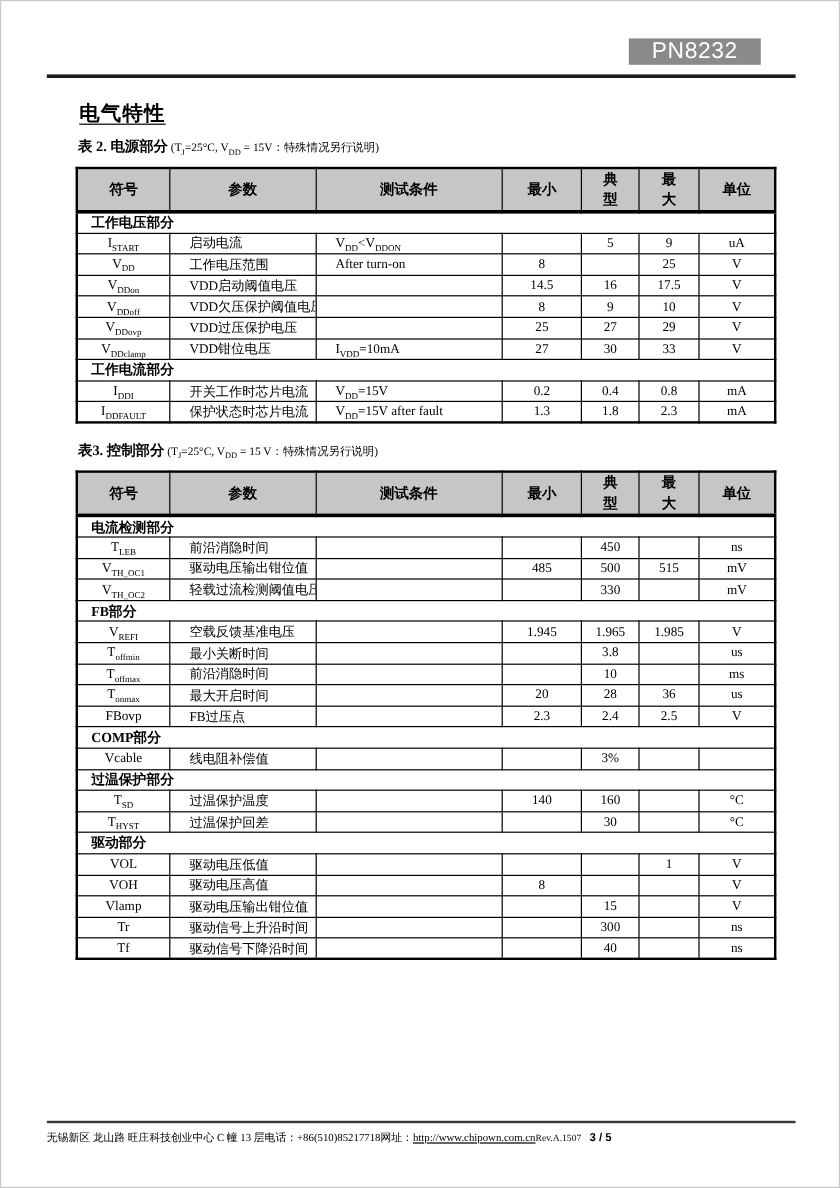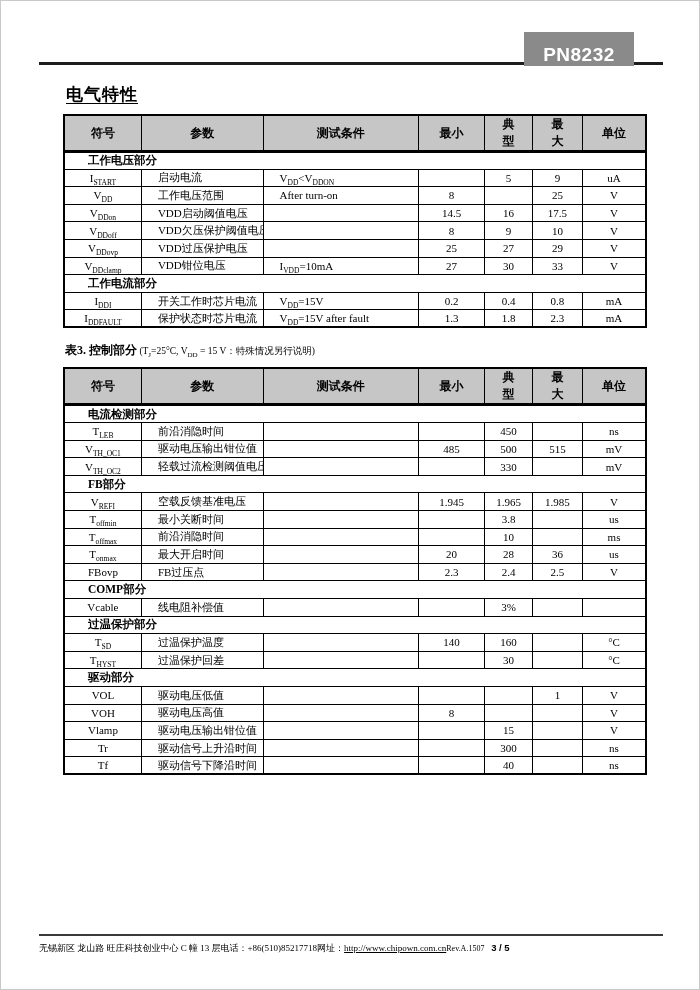--- a/index.html
+++ b/index.html
@@ -6,44 +6,44 @@
   html,body { background:#ffffff; }
   body {
     width:700px; height:990px; position:relative;
     font-family:"Liberation Serif", serif; color:#000;
   }
   .page {
     position:absolute; inset:0; border:1px solid #c9c9c9; background:#fff;
   }
   .topline { position:absolute; left:38px; width:624px; top:61px; height:3px; background:#1c1c1c; }
   .badge {
-    position:absolute; left:523px; top:31px; width:110px; height:34px;
+    position:absolute; left:523px; top:31px; width:110px; height:22px;
     background:#8a8a8a; color:#ffffff; display:flex; align-items:flex-end; justify-content:center;
-    font-family:"Liberation Sans", sans-serif; font-weight:bold; font-size:19px; letter-spacing:.5px;
+    font-family:"Liberation Sans", sans-serif; font-weight:normal; font-size:19px; letter-spacing:.5px;
   }
   .title {
     position:absolute; left:65px; top:82px; font-size:17px; font-weight:bold;
     text-decoration:underline; text-underline-offset:3px; letter-spacing:1px;
   }
   .content { position:absolute; left:62px; top:113px; width:584px; }
   .tcaption { margin:0 0 8px 2px; font-size:9.5px; }
   .tcaption .cap-bold { font-size:12px; font-weight:bold; }
   .tcaption.second { margin-top:14px; }
   table { width:100%; border-collapse:collapse; table-layout:fixed; border:2px solid #000; }
   th {
     background:#c6c6c6; border:1px solid #000; height:31px;
     font-size:12px; font-weight:bold; padding:0 16px;
   }
   thead tr { border-bottom:3px solid #000; }
   td {
     border:1px solid #000; height:17.6px; font-size:11px; text-align:center;
     padding:0 3px; overflow:hidden; white-space:nowrap;
   }
   td.param, td.cond { text-align:left; padding-left:16px; }
-  tr.section td { font-weight:bold; text-align:left; padding-left:23px; font-size:11.5px; }
+  tr.section td { font-weight:bold; text-align:left; padding-left:11px; font-size:11.5px; }
   sub { font-size:7.5px; line-height:0; }
   .tcaption sub { font-size:7px; }
   .footline { position:absolute; left:38px; width:624px; top:933px; height:2px; background:#3a3a3a; }
   .footer {
     position:absolute; left:38px; width:624px; top:941px;
     font-size:9px; display:flex; align-items:baseline; justify-content:flex-start; white-space:nowrap;
   }
   .footer .rev { font-size:8px; }
   .footer .pageno { font-weight:bold; font-size:9.5px; font-family:"Liberation Sans",sans-serif; }
   .footer a.url { color:#000; text-decoration:underline; }
@@ -55,20 +55,24 @@
 
   <div class="topline"></div>
   <div class="badge">
     <span>PN8232</span>
   </div>
 
   <div class="title">电气特性</div>
 
   <div class="content">
 
+    <div class="tcaption">
+      <span class="cap-bold">表 2. 电源部分</span>
+      <span>(T<sub>J</sub>=25°C, V<sub>DD</sub> = 15V：特殊情况另行说明)</span>
+    </div>
     <table>
         <colgroup>
           <col style="width: 13.3%;">
           <col style="width: 20.9%;">
           <col style="width: 26.7%;">
           <col style="width: 11.4%;">
           <col style="width: 8.2%;">
           <col style="width: 8.6%;">
           <col style="width: 10.9%;">
         </colgroup>

